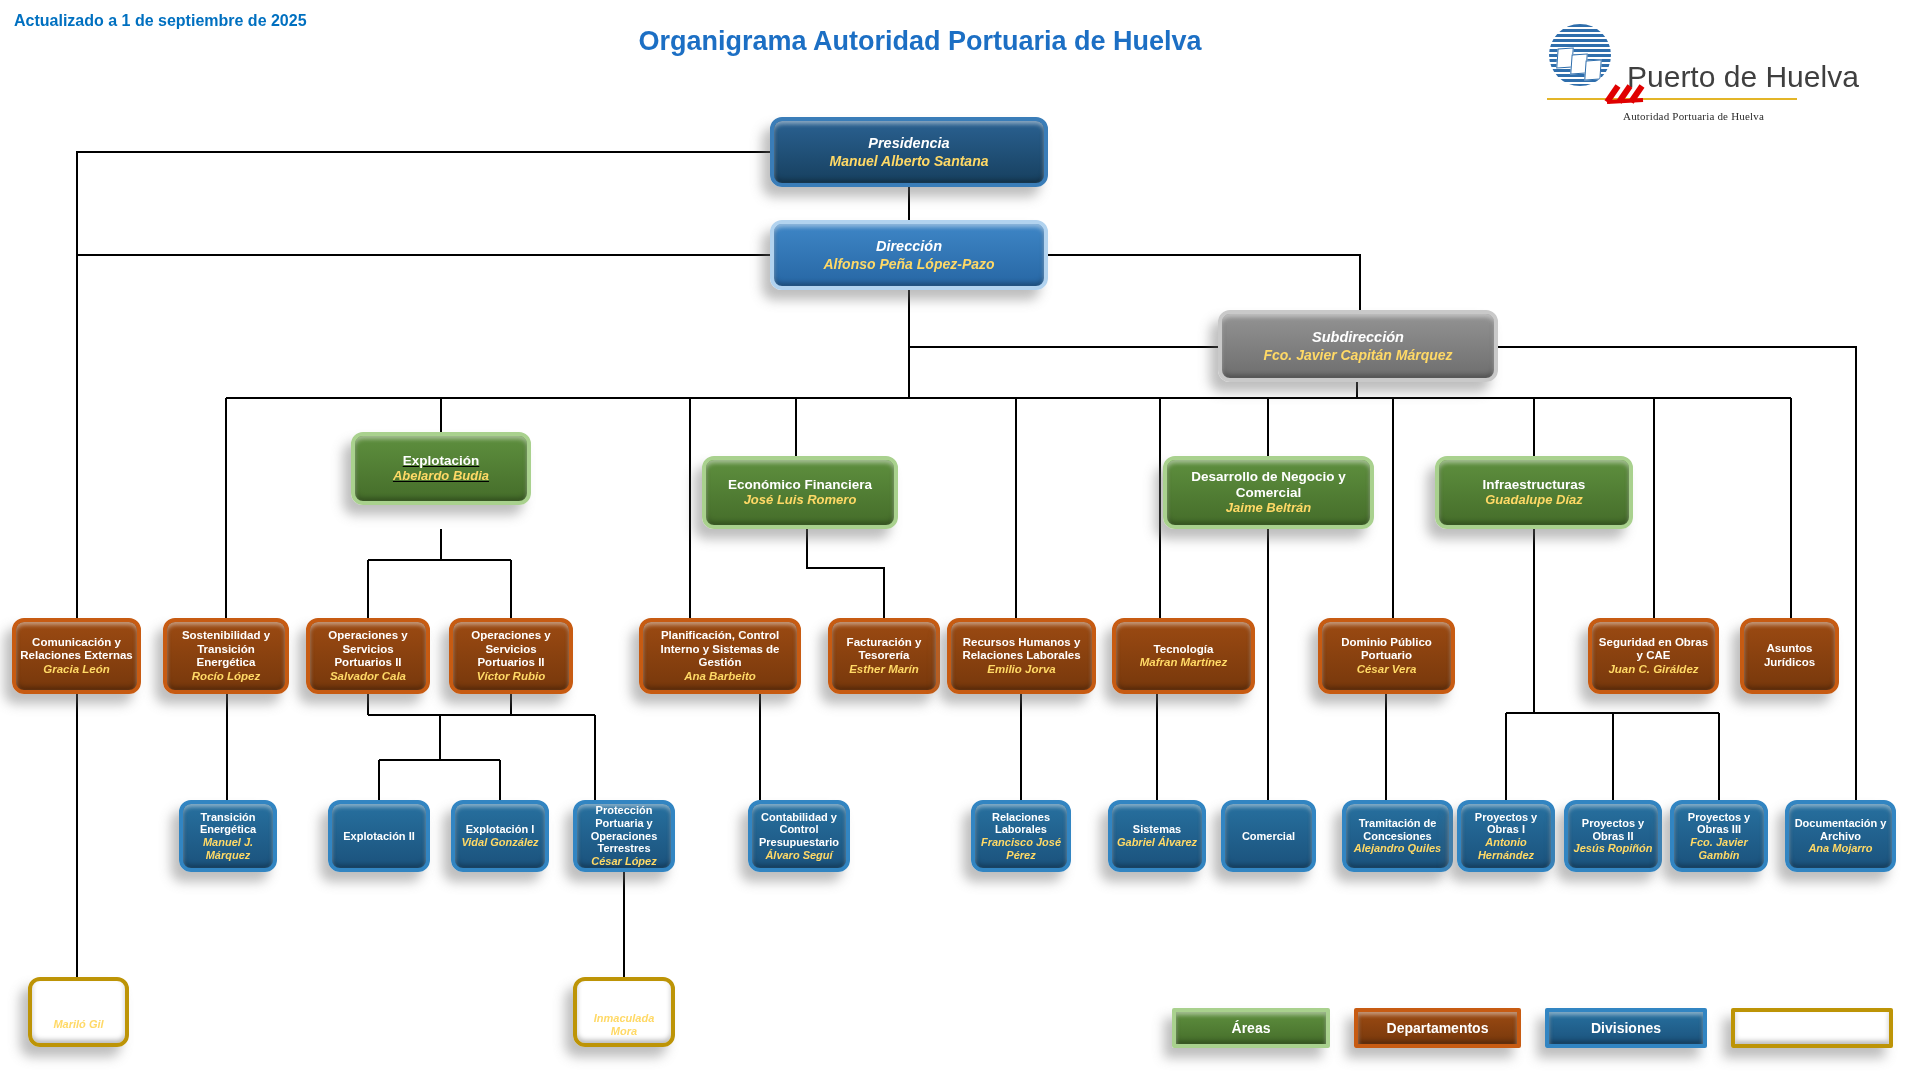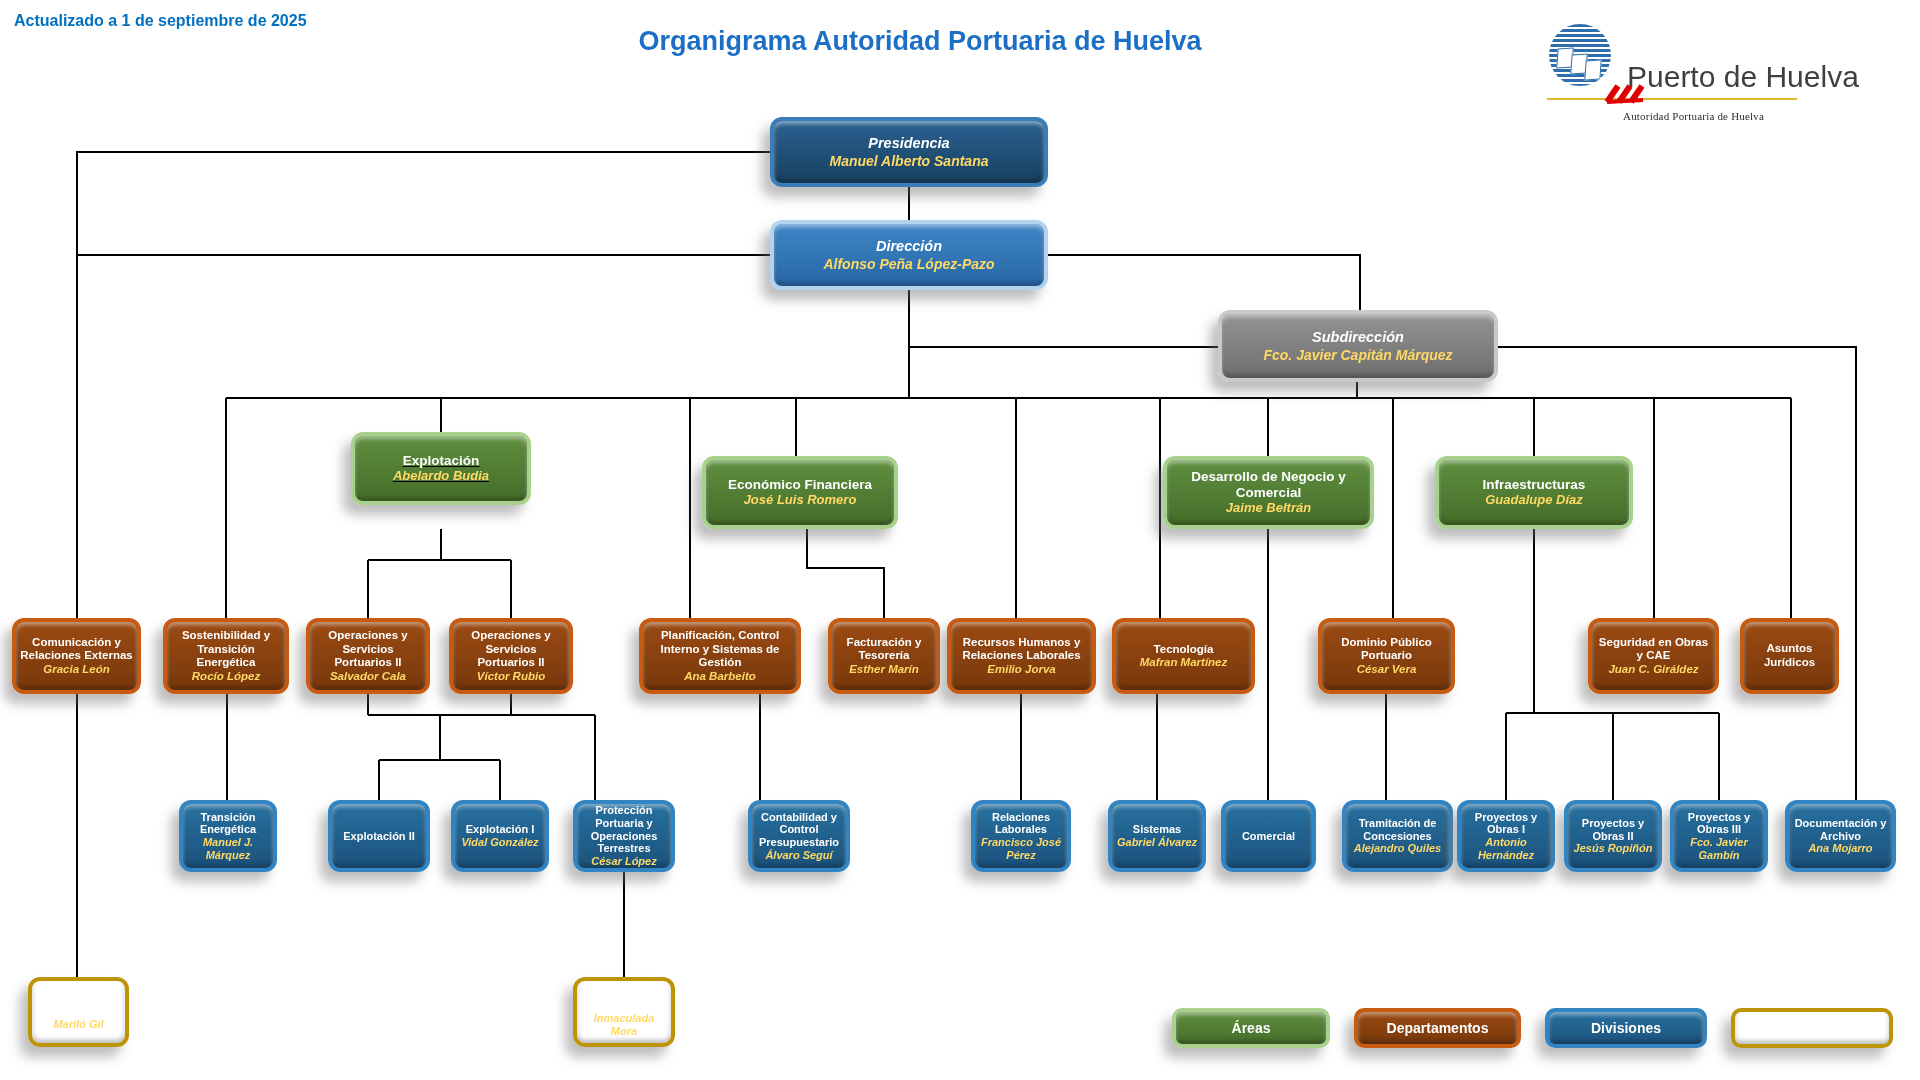--- a/index.html
+++ b/index.html
@@ -23,21 +23,21 @@
   .area{background:linear-gradient(#5E8F3E,#456D2A);border:4px solid #A9D18E;}
   .dept{background:linear-gradient(#9B4A12,#77380C);border:4px solid #C75B12;}
   .div{background:linear-gradient(#27709F,#1B527C);border:4px solid #3285C2;}
   .unit{background:linear-gradient(#8C6E04,#685300;);border:4px solid #BD9406;}
   .level1 .ntitle,.level2 .ntitle,.level3 .ntitle{font-size:14.5px;font-style:italic;}
   .level1 .nperson,.level2 .nperson,.level3 .nperson{font-size:14px;}
   .area .ntitle{font-size:13.5px;}  .area .nperson{font-size:13px;}
   .dept .ntitle{font-size:11.5px;}  .dept .nperson{font-size:11.5px;}
   .div .ntitle{font-size:11px;line-height:1.15;}   .div .nperson{font-size:11px;}
   .unit .ntitle{font-size:11px;line-height:1.15;}  .unit .nperson{font-size:11px;}
-  .legend-item{border-radius:10px;}
+  .legend-item{border-radius:2px;}
   .legend-item .ntitle{font-size:14px;}
   
   .logo{position:absolute;left:1545px;top:14px;width:360px;height:125px;}
   .logo-circle{position:absolute;left:4px;top:10px;width:62px;height:62px;border-radius:50%;
     background:repeating-linear-gradient(180deg,#2F6EAC 0 3px,#ffffff 3px 5px);overflow:hidden;}
   .sail{position:absolute;background:#fff;border:1.5px solid #2F6EAC;width:14px;height:18px;transform:skewX(-8deg) rotate(-4deg);}
   .sail.s1{left:8px;top:24px;}  .sail.s2{left:22px;top:30px;}  .sail.s3{left:36px;top:36px;}
   .logo-name{position:absolute;left:82px;top:46px;font-size:30px;color:#3F3F3F;}
   .logo-rule{position:absolute;left:2px;top:84px;width:250px;height:2px;background:#E3B528;}
   .logo-zigzag{position:absolute;left:58px;top:66px;}

